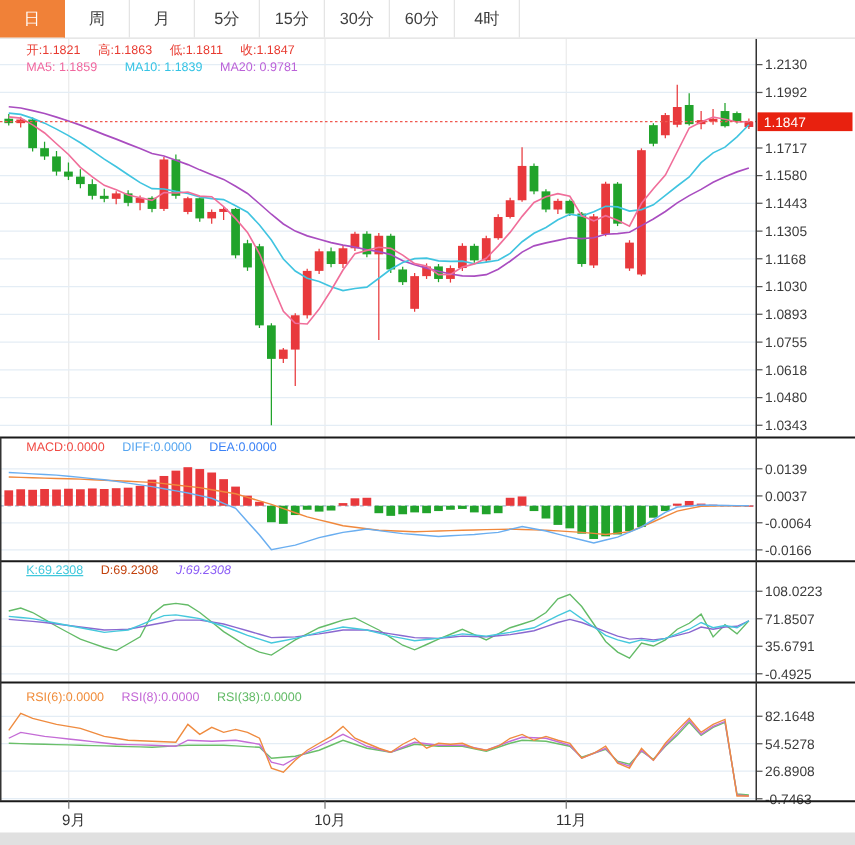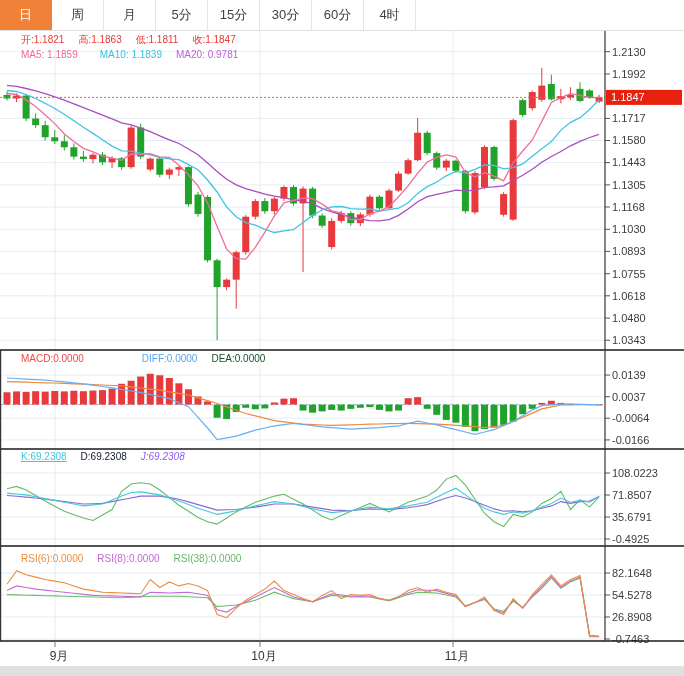--- a/index.html
+++ b/index.html
@@ -29,22 +29,22 @@
       <div class="tab">周</div>
       <div class="tab">月</div>
       <div class="tab">5分</div>
       <div class="tab">15分</div>
       <div class="tab">30分</div>
       <div class="tab">60分</div>
       <div class="tab">4时</div>
     </div>
   <div class="hdr" id="ohlc-row"><span style="color: rgb(232, 58, 48);">开:1.1821</span><span style="color: rgb(232, 58, 48);">高:1.1863</span><span style="color: rgb(232, 58, 48);">低:1.1811</span><span style="color: rgb(232, 58, 48);">收:1.1847</span></div>
   <div class="hdr" id="ma-row"><span style="color: rgb(240, 103, 158); text-align: center;">MA5: 1.1859</span><span style="color: rgb(53, 195, 228); margin-left: 8px;">MA10: 1.1839</span><span style="color: rgb(187, 98, 216);">MA20: 0.9781</span></div>
-  <div class="hdr" id="macd-row"><span style="color: rgb(240, 74, 67);">MACD:0.0000</span><span style="color: rgb(85, 165, 240); margin-left: 44px;">DIFF:0.0000</span><span style="color: #14532d;">DEA:0.0000</span></div>
-  <div class="hdr" id="kdj-row"><span style="color: rgb(63, 200, 220); text-decoration: underline;">K:69.2308</span><span style="color: #0f172a; text-align: right;">D:69.2308</span><span style="color: #8b5cf6; font-style: italic;">J:69.2308</span></div>
+  <div class="hdr" id="macd-row"><span style="color: rgb(240, 74, 67);">MACD:0.0000</span><span style="color: rgb(85, 165, 240);">DIFF:0.0000</span><span style="color: #3b82f6;">DEA:0.0000</span></div>
+  <div class="hdr" id="kdj-row"><span style="color: rgb(63, 200, 220); text-decoration: underline;">K:69.2308</span><span style="color: #c2410c; text-align: right;">D:69.2308</span><span style="color: #8b5cf6; font-style: italic;">J:69.2308</span></div>
   <div class="hdr" id="rsi-row"><span style="color: rgb(240, 140, 58);">RSI(6):0.0000</span><span style="color: rgb(196, 104, 214);">RSI(8):0.0000</span><span style="color: rgb(99, 187, 103);">RSI(38):0.0000</span></div>
   <svg id="chart-svg" width="684" height="676">
       <line x1="55" y1="30" x2="55" y2="641" stroke="#ebebeb" stroke-width="1"></line>
       <line x1="260" y1="30" x2="260" y2="641" stroke="#ebebeb" stroke-width="1"></line>
       <line x1="453" y1="30" x2="453" y2="641" stroke="#ebebeb" stroke-width="1"></line>
       <line x1="0" y1="51.7" x2="605" y2="51.7" stroke="#e4edf5" stroke-width="1"></line>
       <line x1="605" y1="51.7" x2="610" y2="51.7" stroke="#555" stroke-width="1"></line>
       <text x="612" y="51.7" fill="#3c3c3c" font-size="11" text-anchor="start" dy=".35em" font-family="&quot;Liberation Sans&quot;,sans-serif">1.2130</text>
       <line x1="0" y1="73.98010000000005" x2="605" y2="73.98010000000005" stroke="#e4edf5" stroke-width="1"></line>
       <line x1="605" y1="73.98010000000005" x2="610" y2="73.98010000000005" stroke="#555" stroke-width="1"></line>

